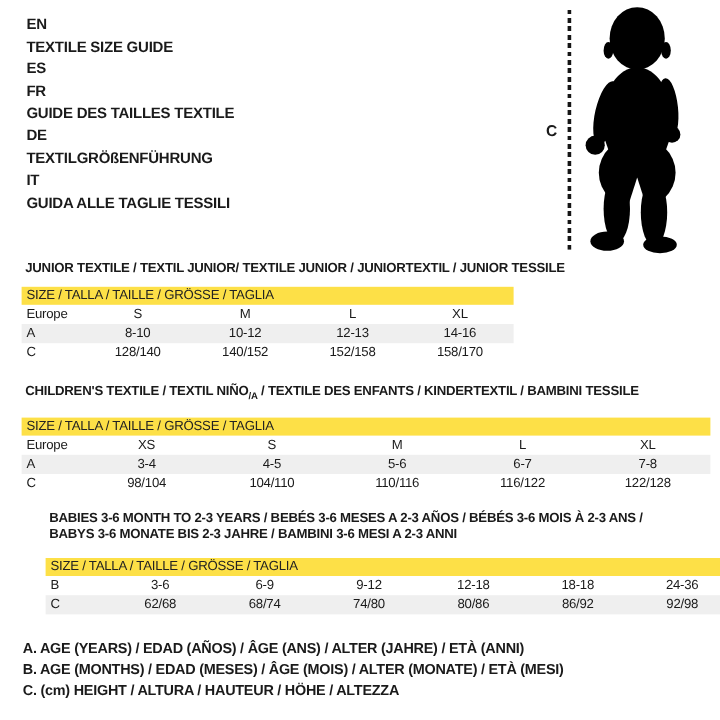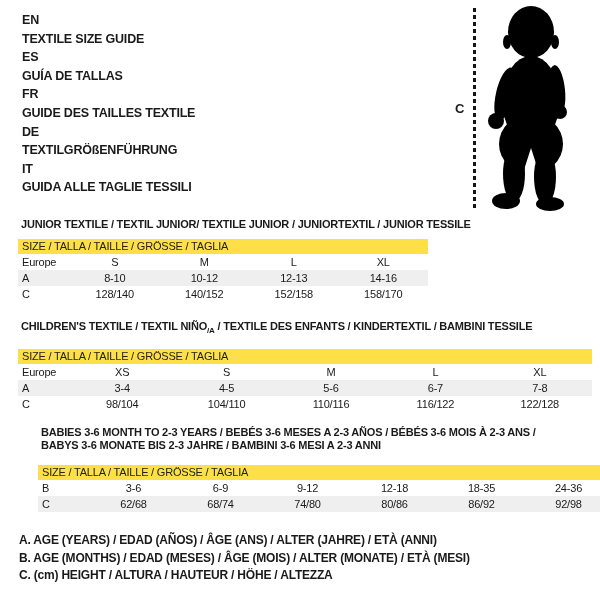--- a/index.html
+++ b/index.html
@@ -43,21 +43,20 @@
 
 <div class="page">
 
   <div class="lang-list">
     <div class="lang-row">
       <span class="lang-code">EN</span>
       <span class="lang-label">TEXTILE SIZE GUIDE</span>
     </div>
     <div class="lang-row">
       <span class="lang-code">ES</span>
-      <span class="lang-label">GUÍA DE TALLAS</span>
     </div>
     <div class="lang-row">
       <span class="lang-code">FR</span>
       <span class="lang-label">GUIDE DES TAILLES TEXTILE</span>
     </div>
     <div class="lang-row">
       <span class="lang-code">DE</span>
       <span class="lang-label">TEXTILGRÖßENFÜHRUNG</span>
     </div>
     <div class="lang-row">
@@ -145,21 +144,21 @@
   <section class="tbl" id="t3">
     <h2 class="tbl-title">BABIES 3-6 MONTH TO 2-3 YEARS / BEBÉS 3-6 MESES A 2-3 AÑOS / BÉBÉS 3-6 MOIS À 2-3 ANS /</h2>
     <h2 class="tbl-title">BABYS 3-6 MONATE BIS 2-3 JAHRE / BAMBINI 3-6 MESI A 2-3 ANNI</h2>
     <div class="size-bar m3">SIZE / TALLA / TAILLE / GRÖSSE / TAGLIA</div>
     <div class="row g6">
       <span class="lbl">B</span>
       <span>3-6</span>
       <span>6-9</span>
       <span>9-12</span>
       <span>12-18</span>
-      <span>18-35</span>
+      <span>18-18</span>
       <span>24-36</span>
     </div>
     <div class="row g6 shaded">
       <span class="lbl">C</span>
       <span>62/68</span>
       <span>68/74</span>
       <span>74/80</span>
       <span>80/86</span>
       <span>86/92</span>
       <span>92/98</span>

